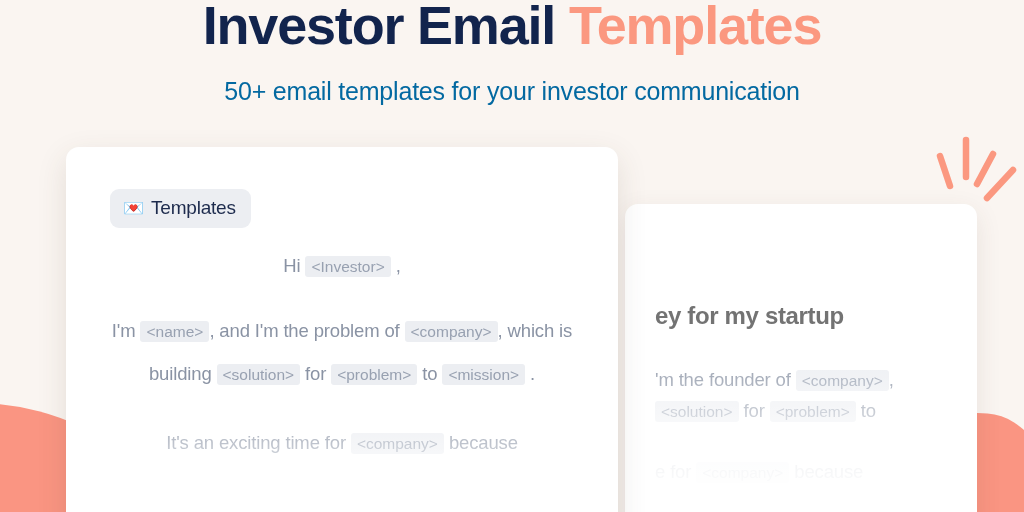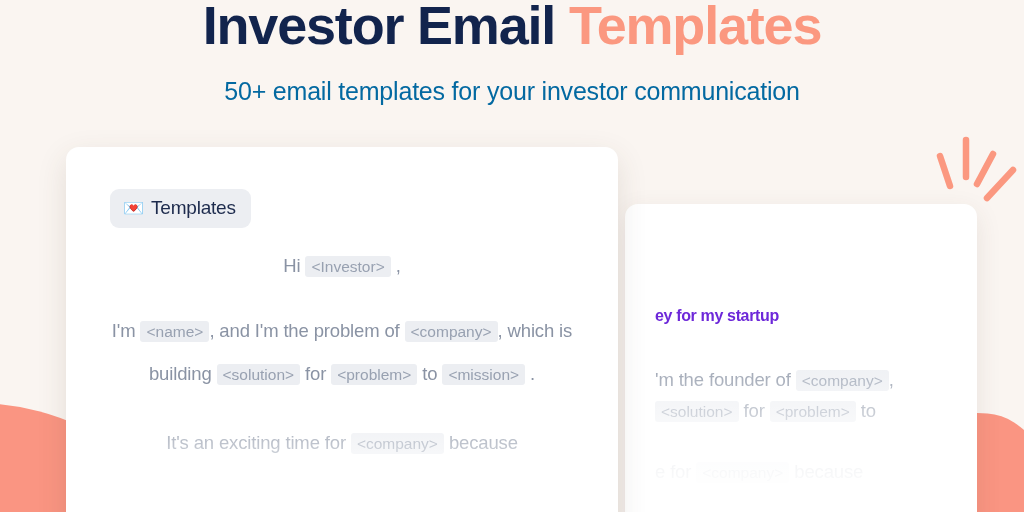--- a/index.html
+++ b/index.html
@@ -91,21 +91,21 @@
   .body-p.p3 { margin-top:26px; }
   .chip {
     background:#eceef2; color:#98a1b1;
     border-radius:3px; padding:2px 6px;
     font-size:15.5px; letter-spacing:0;
   }
 
   
   .back-title {
     margin-top:70px;
-    font-size:16px; font-weight:bold; color:#6d28d9;
+    font-size:24px; font-weight:bold; color:#737373;
     line-height:27px; letter-spacing:-0.35px; white-space:nowrap;
   }
   .back-p {
     margin-top:36px;
     font-size:18.5px; color:#8a93a4;
     line-height:30px; letter-spacing:-0.15px; white-space:nowrap;
   }
   .back-p.bp2 { margin-top:30px; opacity:.45; }
 
   

